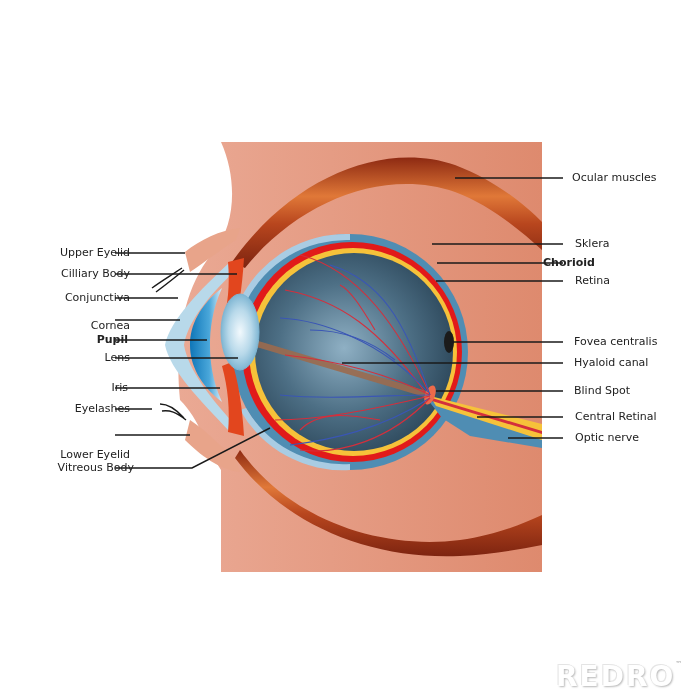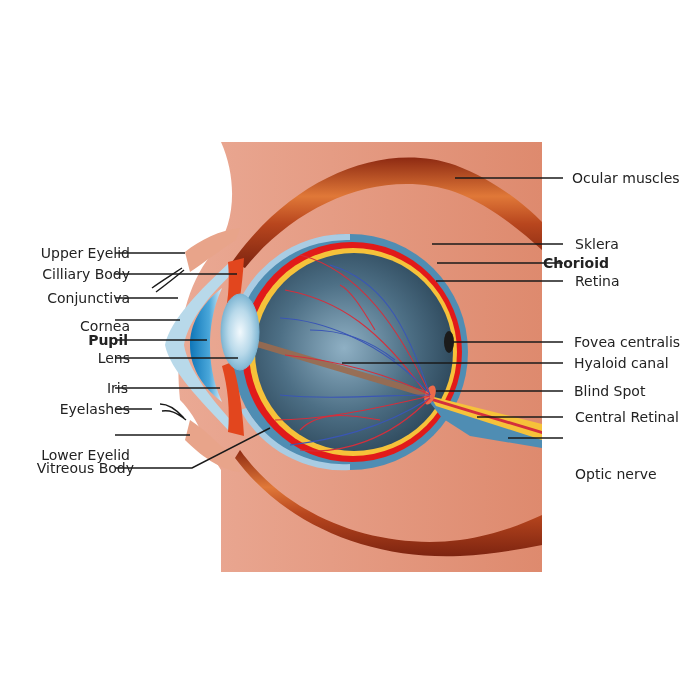--- a/index.html
+++ b/index.html
@@ -1,18 +1,18 @@
 <!DOCTYPE html>
 <html><head>
   <meta charset="utf-8">
   <style>
     html, body { margin: 0; padding: 0; background: #ffffff; }
     body { width: 700px; height: 700px; position: relative; overflow: hidden; font-family: "DejaVu Sans", sans-serif; }
     #stage { position: absolute; left: 0; top: 0; width: 700px; height: 700px; }
-    .lbl { position: absolute; font-size: 14px; color: #222; white-space: nowrap; line-height: 14px; }
+    .lbl { position: absolute; font-size: 11px; color: #222; white-space: nowrap; line-height: 14px; }
     .lbl.left { text-align: left; }
     .lbl.right { text-align: left; }
     .watermark { position: absolute; left: 556px; top: 660px; font-family: "DejaVu Sans", sans-serif; font-size: 28px; font-weight: bold; letter-spacing: 2px; color: #ffffff; text-shadow: 1px 1px 2px #b8b8b8, -1px -1px 0 #e6e6e6; }
     .watermark sup { font-size: 7px; color: #bbb; text-shadow: none; vertical-align: top; }
   </style>
 </head>
 <body>
 
 <div id="stage">
   <svg width="700" height="700" viewBox="0 0 700 700">
@@ -133,15 +133,16 @@
 
   
   <div class="lbl right" style="left:572px; top:171px;">Ocular muscles</div>
   <div class="lbl right" style="left:575px; top:237px;">Sklera</div>
   <div class="lbl right" style="left:543px; top:256px;font-weight:bold;">Chorioid</div>
   <div class="lbl right" style="left:575px; top:274px;">Retina</div>
   <div class="lbl right" style="left:574px; top:335px;">Fovea centralis</div>
   <div class="lbl right" style="left:574px; top:356px;">Hyaloid canal</div>
   <div class="lbl right" style="left:574px; top:384px;">Blind Spot</div>
   <div class="lbl right" style="left:575px; top:410px;">Central Retinal</div>
-  <div class="lbl right" style="left:575px; top:431px;margin-top:36px;">Optic nerve</div>
+  <div class="lbl right" style="left:575px; top:431px;">Optic nerve</div>
 
+  <div class="watermark"><span>REDRO</span><sup>™</sup></div>
 </div>
 
 </body></html>

